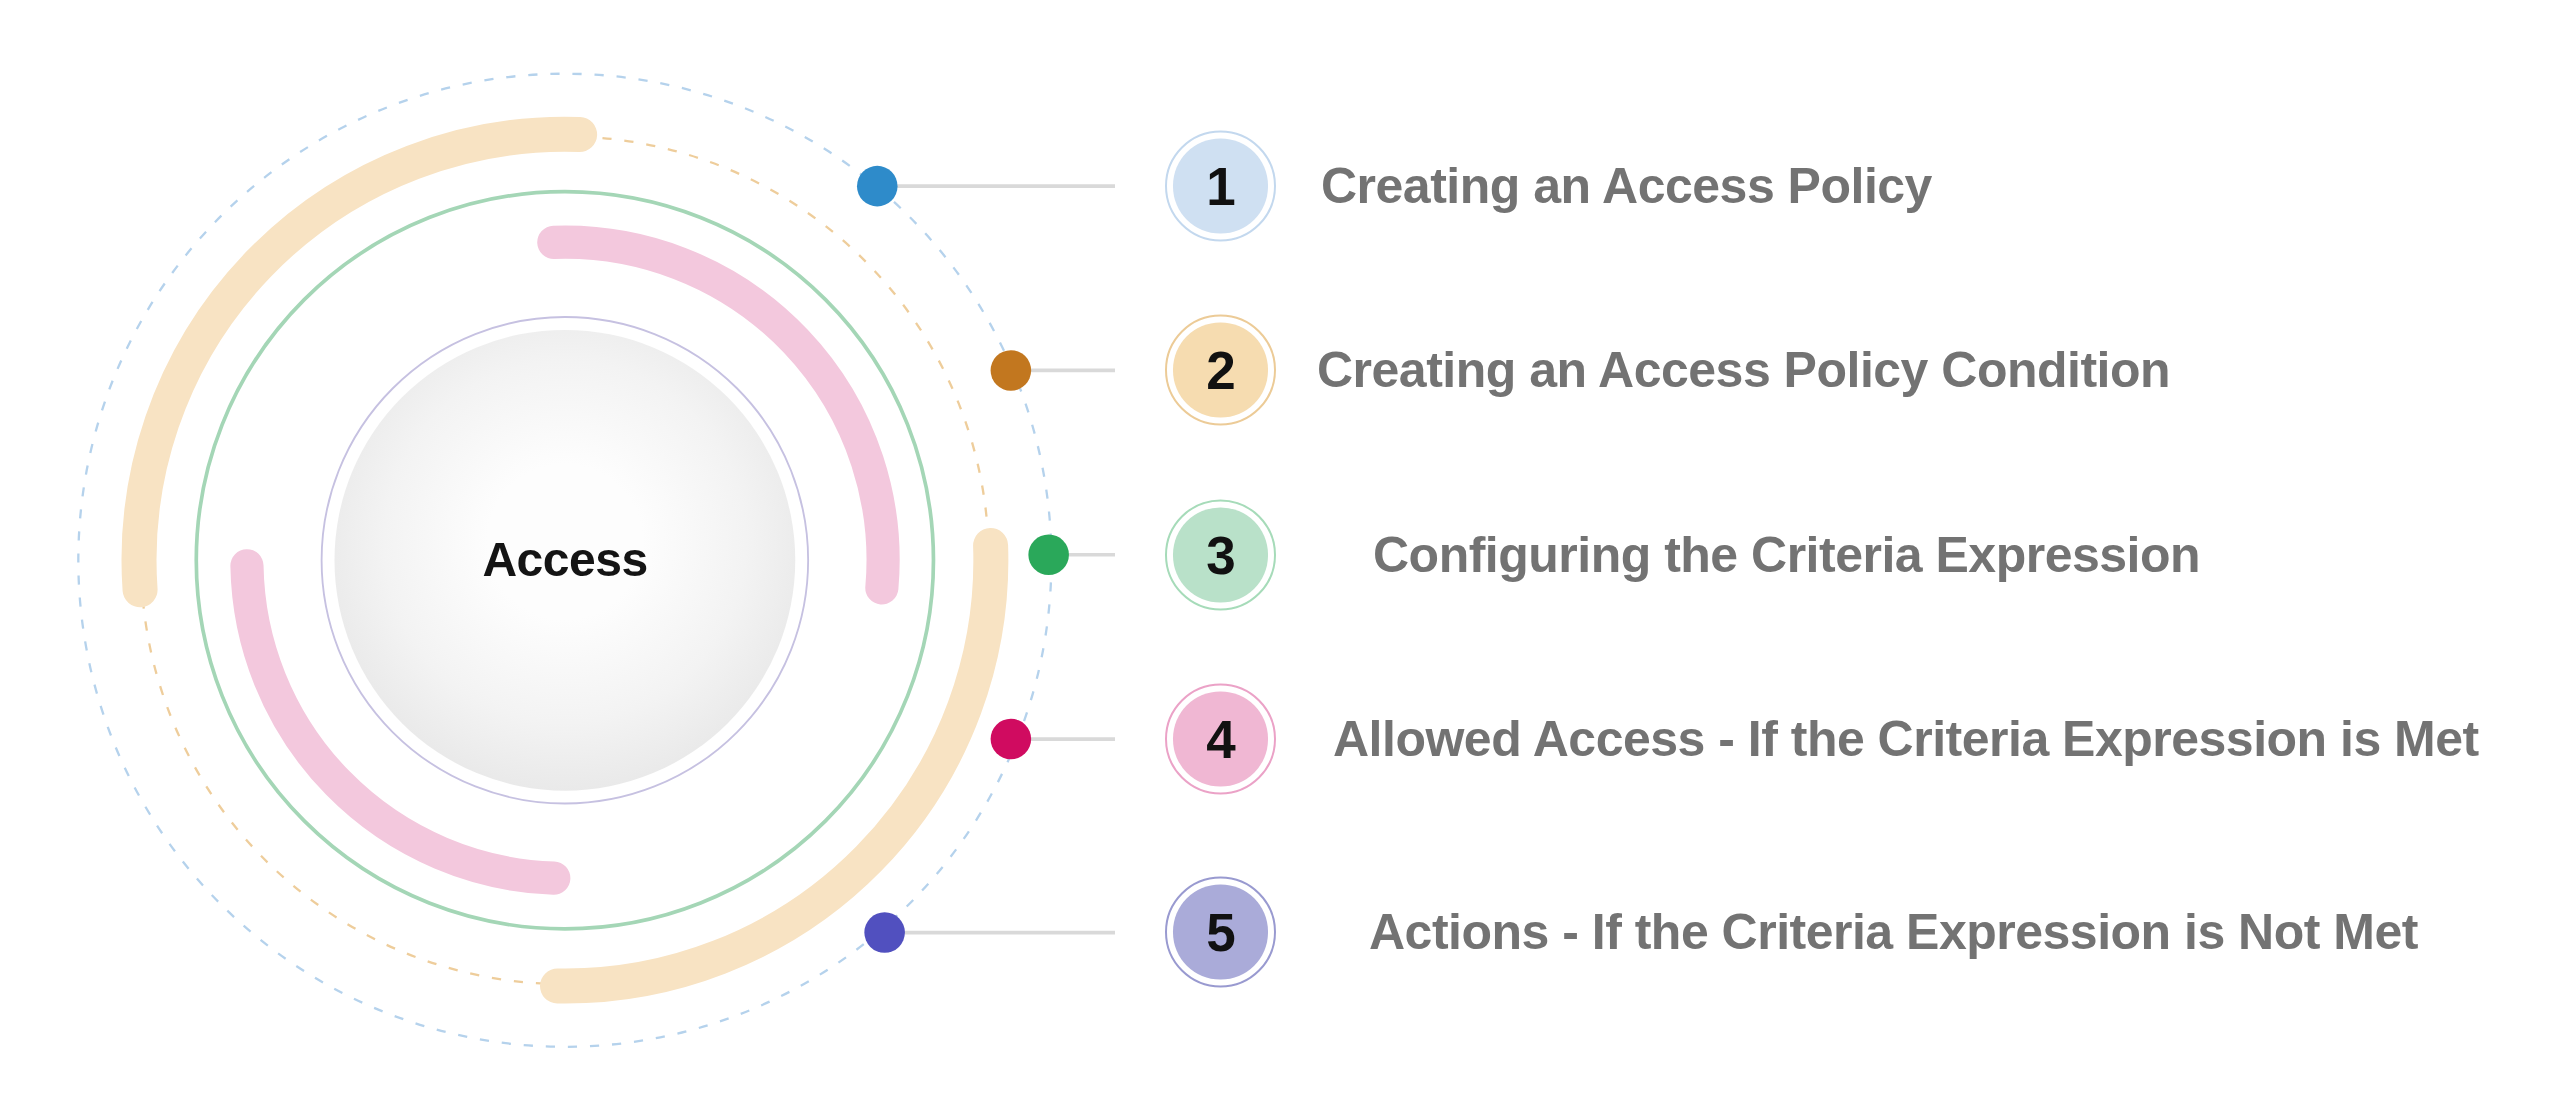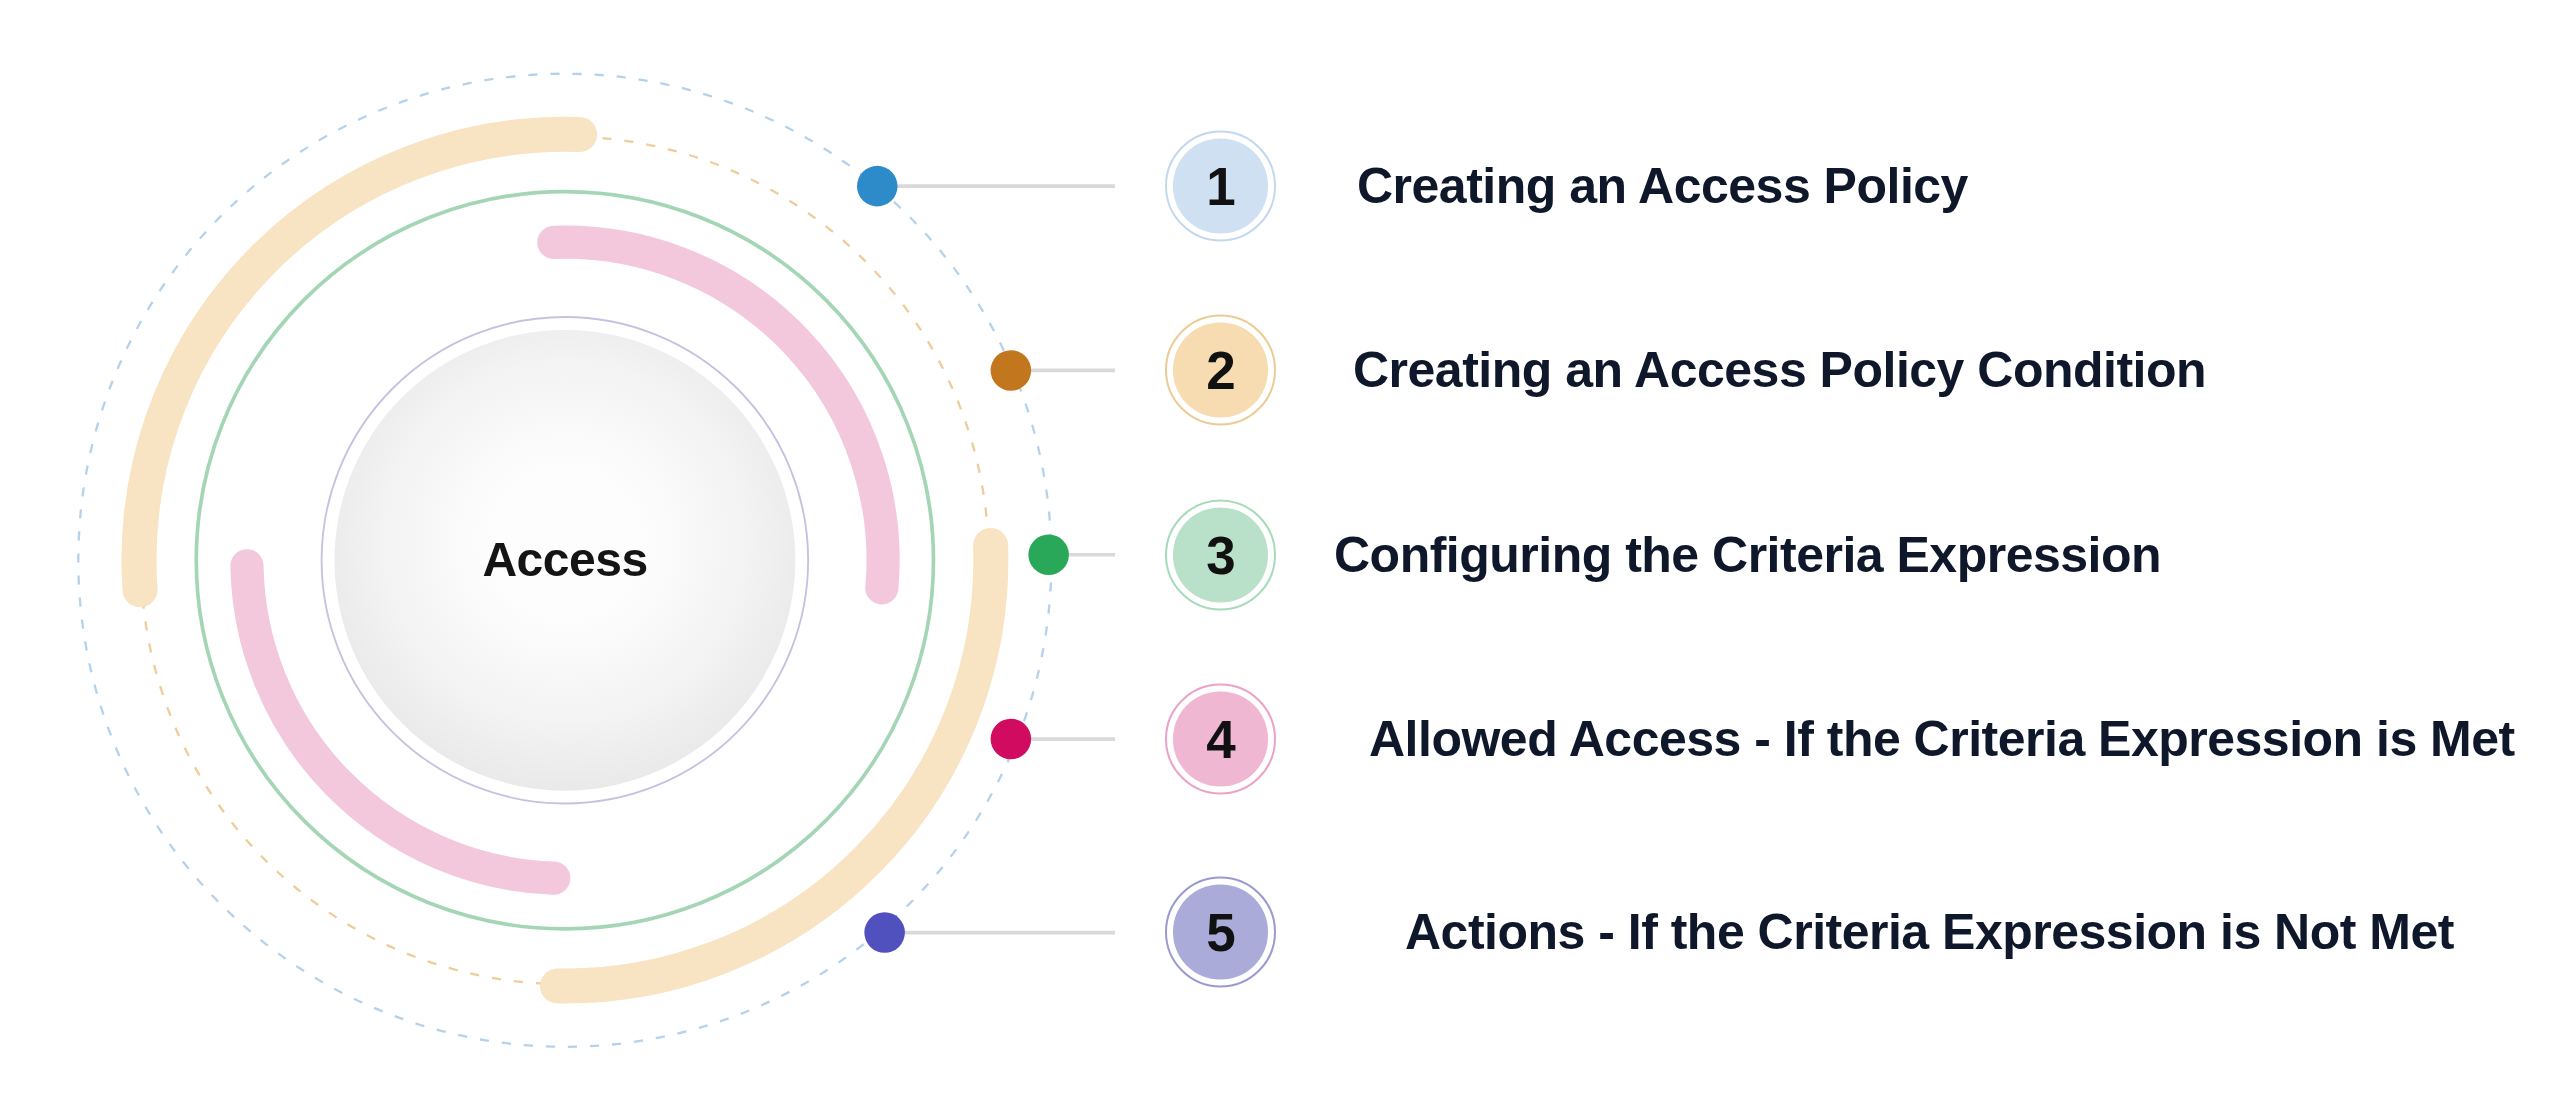--- a/index.html
+++ b/index.html
@@ -45,23 +45,22 @@
     font-size:53px;
     color:#111111;
     letter-spacing:-0.9px;
   }
   .step-label{
     position:absolute;
     transform:translate(0,-50%);
     font-weight:700;
     font-size:50px;
     letter-spacing:-0.5px;
-    color:#0f172a;
+    color:#737373;
     white-space:nowrap;
-    margin-left:36px;
   }
 </style>
 </head>
 <body>
 
 <div class="canvas">
 
   <svg id="hub" width="1115" height="1115" viewBox="0 0 1210 1210">
       <defs>
         <radialGradient id="discGrad" cx="50%" cy="46%" r="56%">
@@ -106,21 +105,21 @@
     <div class="badge" style="left: 1165px; border-color: rgb(236, 203, 151);">
       <div class="badge-fill" style="background: rgb(246, 220, 176);">2</div>
     </div>
     <div class="step-label" style="left: 1317px;">Creating an Access Policy Condition</div>
   </div>
 
   <div class="step-row" style="top: 555px; left: 0px;">
     <div class="badge" style="left: 1165px; border-color: rgb(166, 219, 185);">
       <div class="badge-fill" style="background: rgb(185, 225, 201);">3</div>
     </div>
-    <div class="step-label" style="left: 1298px;">Configuring the Criteria Expression</div>
+    <div class="step-label" style="left: 1373px;">Configuring the Criteria Expression</div>
   </div>
 
   <div class="step-row" style="top: 739px; left: 0px;">
     <div class="badge" style="left: 1165px; border-color: rgb(235, 162, 199);">
       <div class="badge-fill" style="background: rgb(240, 183, 211);">4</div>
     </div>
     <div class="step-label" style="left: 1333px;">Allowed Access - If the Criteria Expression is Met</div>
   </div>
 
   <div class="step-row" style="top: 932px; left: 0px;">

